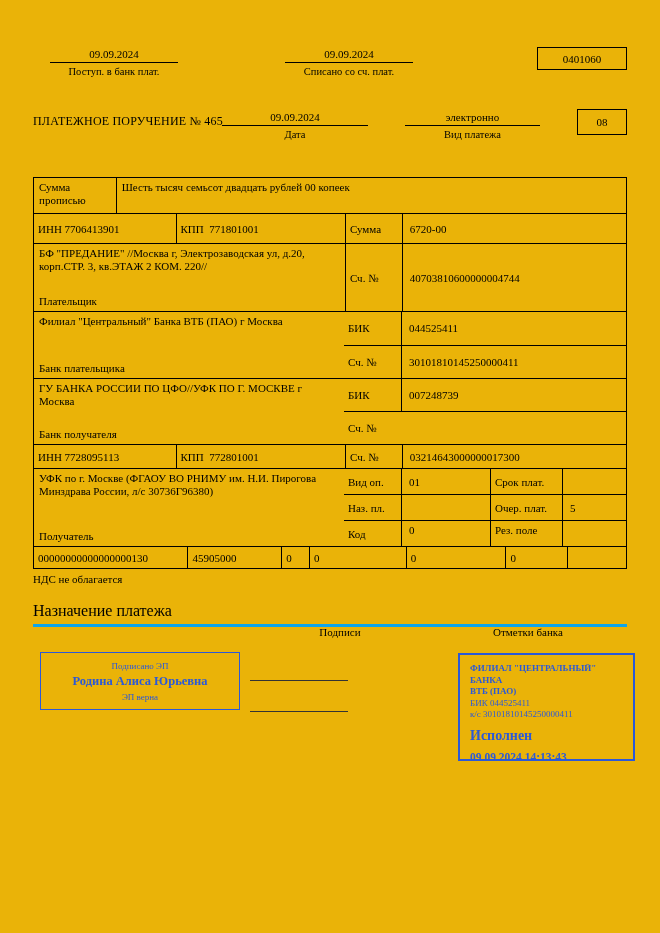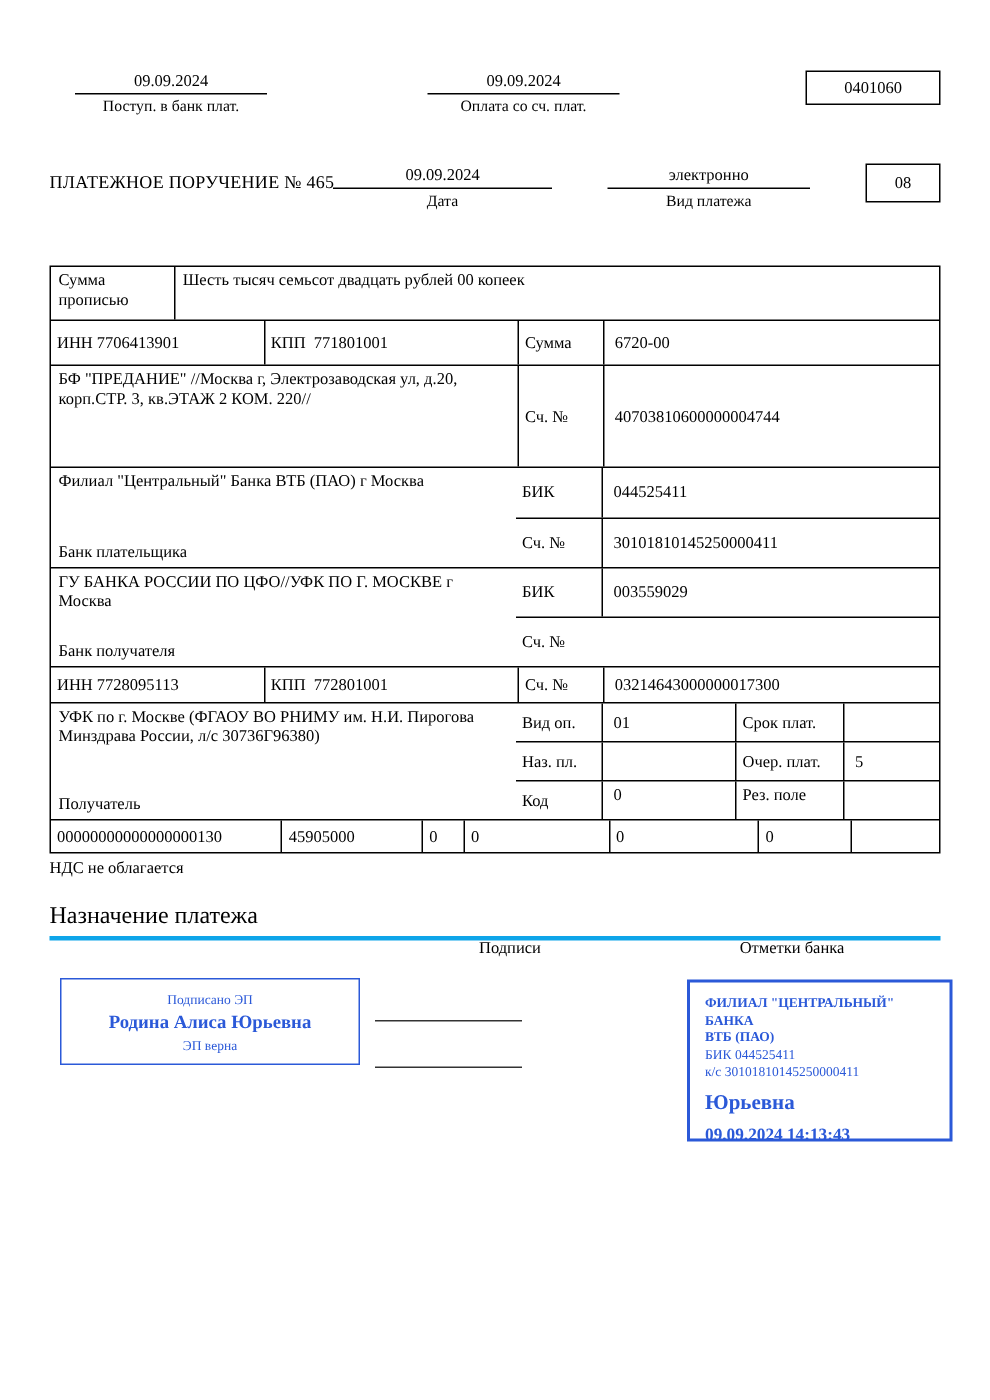--- a/index.html
+++ b/index.html
@@ -1,17 +1,17 @@
 <!DOCTYPE html>
 <html><head>
 <meta charset="utf-8">
 <style>
   * { margin:0; padding:0; box-sizing:border-box; }
   body { background:#e8e8e8; font-family:"Liberation Serif","DejaVu Serif",serif; }
-  .page { position:relative; width:660px; height:933px; background:#ffffff; color:#000; overflow:hidden; }
+  .page { position:relative; width:660px; height:933px; background:#eab308; color:#000; overflow:hidden; }
 
   .abs { position:absolute; }
   .c { text-align:center; }
   .pre { white-space:pre-wrap; }
   .fs11 { font-size:11px; }
 
   
   .datefield .val { font-size:11px; text-align:center; padding-bottom:2px; border-bottom:1px solid #000; }
   .datefield .lbl { font-size:10.5px; text-align:center; padding-top:3px; }
 
@@ -53,21 +53,21 @@
 <body>
 
 <div class="page" style="--blue:#2b59d8;">
 
   <div class="abs datefield" style="left:50px; top:48px; width:128px;">
     <div class="val">09.09.2024</div>
     <div class="lbl">Поступ. в банк плат.</div>
   </div>
   <div class="abs datefield" style="left:285px; top:48px; width:128px;">
     <div class="val">09.09.2024</div>
-    <div class="lbl">Оплата со сч. плат.</div>
+    <div class="lbl">Списано со сч. плат.</div>
   </div>
   <div class="abs codebox" style="left:537px; top:47px; width:90px; height:23px;">0401060</div>
 
   <div class="abs title" style="left:33px; top:114px;">ПЛАТЕЖНОЕ ПОРУЧЕНИЕ № 465</div>
   <div class="abs datefield" style="left:222px; top:111px; width:146px;">
     <div class="val">09.09.2024</div>
     <div class="lbl">Дата</div>
   </div>
   <div class="abs datefield" style="left:405px; top:111px; width:135px;">
     <div class="val">электронно</div>
@@ -85,20 +85,21 @@
     <div class="trow" style="height:30px;">
       <div class="cell vc pre" style="width:142px;">ИНН 7706413901</div>
       <div class="cell vc pre" style="width:170px;">КПП  771801001</div>
       <div class="cell vc" style="width:57px;">Сумма</div>
       <div class="cell vc" style="width:225px; padding-left:7px;">6720-00</div>
     </div>
 
     <div class="trow" style="height:68px;">
       <div class="cell party" style="width:312px;">
         <div>БФ "ПРЕДАНИЕ" //Москва г, Электрозаводская ул, д.20, корп.СТР. 3, кв.ЭТАЖ 2 КОМ. 220//</div>
+        <div class="sec">Плательщик</div>
       </div>
       <div class="cell vc" style="width:57px;">Сч. №</div>
       <div class="cell vc" style="width:225px; padding-left:7px;">40703810600000004744</div>
     </div>
 
     <div class="trow" style="height:67px;">
       <div class="cell party" style="width:312px;">
         <div>Филиал "Центральный" Банка ВТБ (ПАО) г Москва</div>
         <div class="sec">Банк плательщика</div>
       </div>
@@ -115,21 +116,21 @@
     </div>
 
     <div class="trow" style="height:66px;">
       <div class="cell party" style="width:312px;">
         <div>ГУ БАНКА РОССИИ ПО ЦФО//УФК ПО Г. МОСКВЕ г Москва</div>
         <div class="sec">Банк получателя</div>
       </div>
       <div class="stack" style="width:282px;">
         <div class="subrow">
           <div class="cell vc" style="width:57px;">БИК</div>
-          <div class="cell vc" style="width:225px; padding-left:7px;">003559029</div>
+          <div class="cell vc" style="width:225px; padding-left:7px;">007248739</div>
         </div>
         <div class="subrow">
           <div class="cell vc" style="width:57px;">Сч. №</div>
         </div>
       </div>
     </div>
 
     <div class="trow" style="height:24px;">
       <div class="cell vc pre" style="width:142px;">ИНН 7728095113</div>
       <div class="cell vc pre" style="width:170px;">КПП  772801001</div>
@@ -190,17 +191,17 @@
   </div>
 
   <div class="abs sigline" style="left:250px; top:680px; width:98px;"></div>
   <div class="abs sigline" style="left:250px; top:711px; width:98px;"></div>
 
   <div class="abs bank-stamp" style="left:458px; top:653px; width:177px; height:108px;">
     <div class="hline">ФИЛИАЛ "ЦЕНТРАЛЬНЫЙ" БАНКА</div>
     <div class="hline">ВТБ (ПАО)</div>
     <div class="nline">БИК 044525411</div>
     <div class="nline">к/с 30101810145250000411</div>
-    <div class="status">Юрьевна</div>
+    <div class="status">Исполнен</div>
     <div class="ts">09.09.2024 14:13:43</div>
   </div>
 
 </div>
 
 </body></html>

